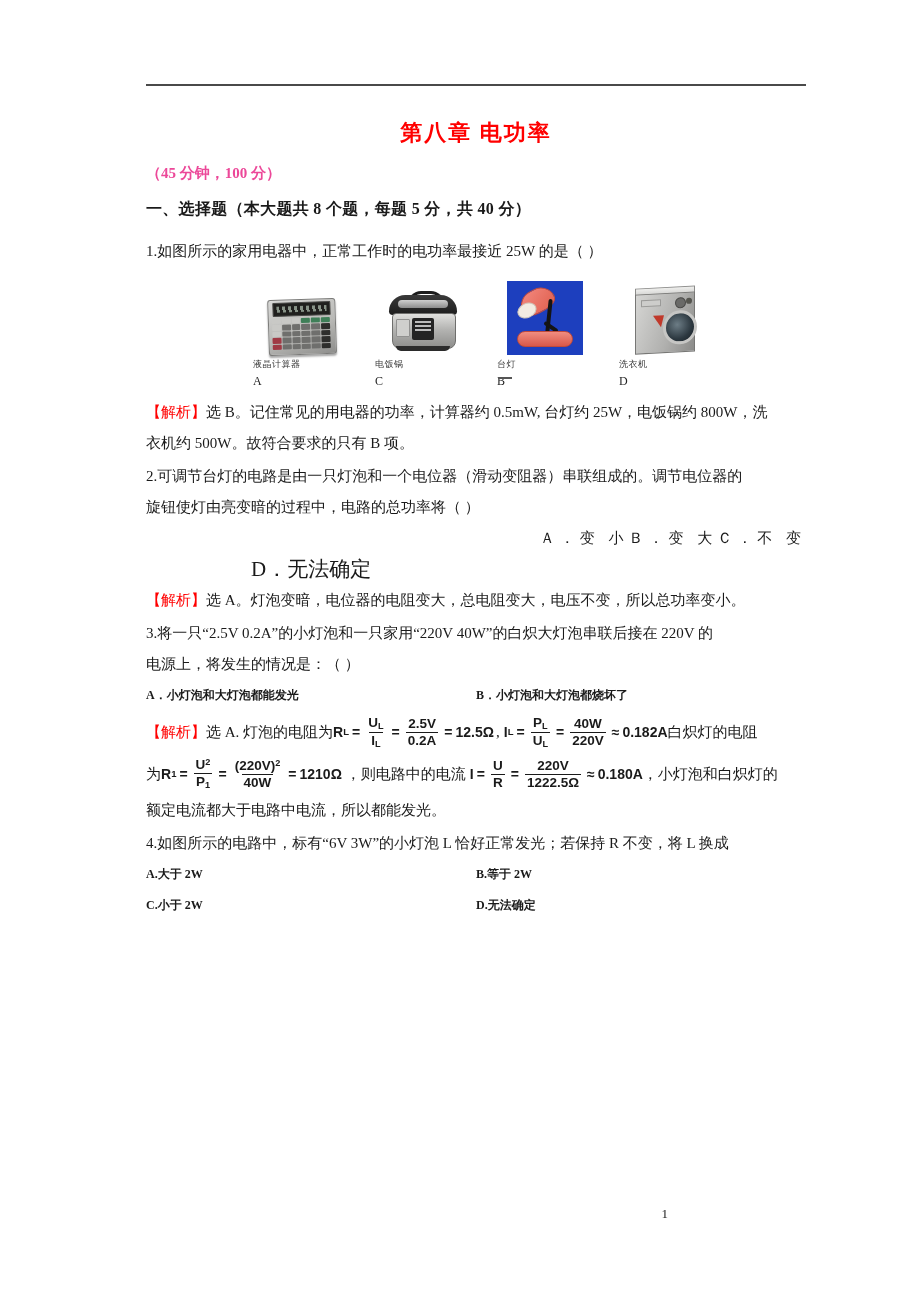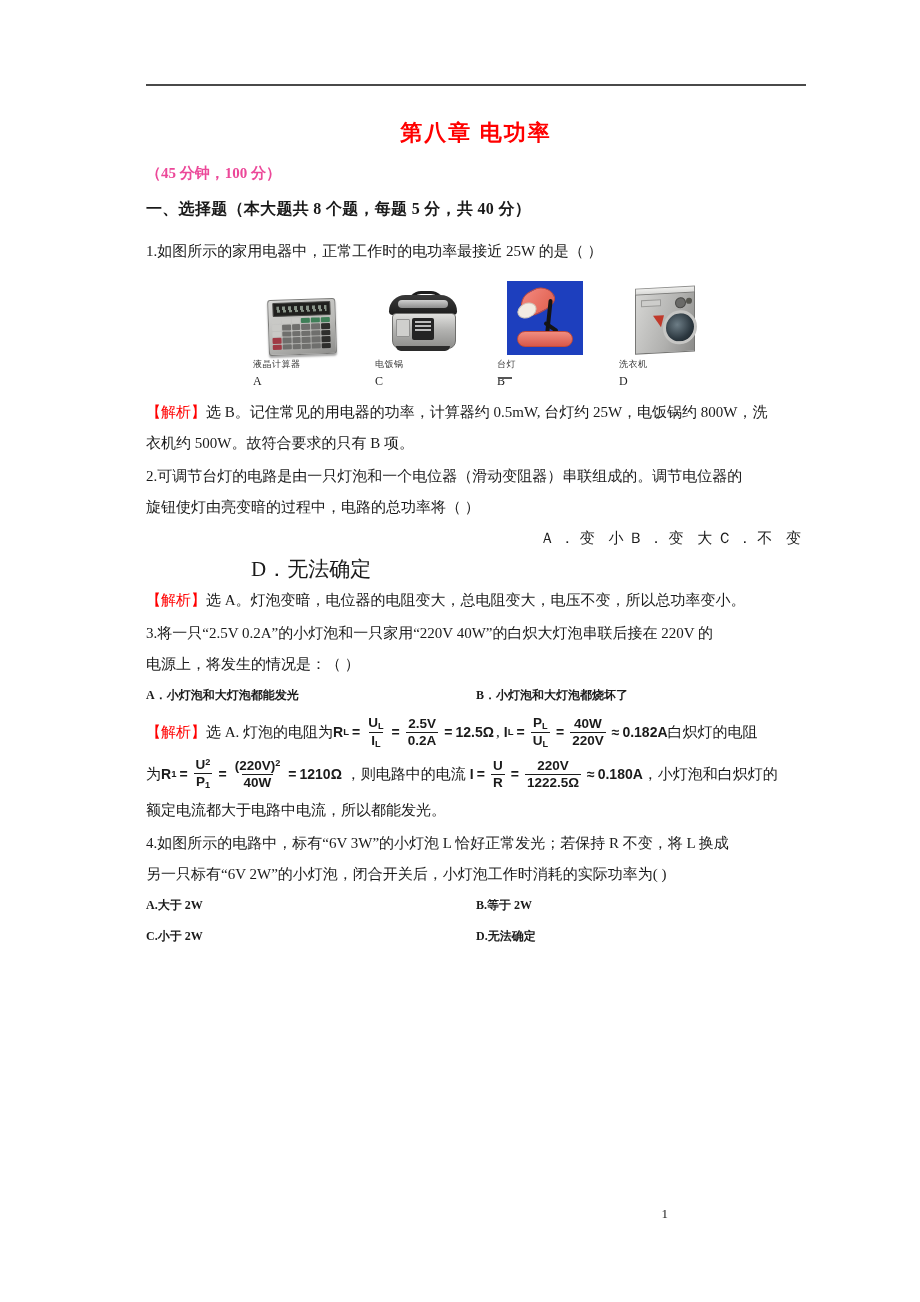--- a/index.html
+++ b/index.html
@@ -529,21 +529,20 @@
         <span>，小灯泡和白炽灯的</span>
       </div>
 
       <div class="explain">
         <span>额定电流都大于电路中电流，所以都能发光。</span>
       </div>
     </div>
 
     <div class="q-block">
       <p class="q-line">4.如图所示的电路中，标有“6V 3W”的小灯泡 L 恰好正常发光；若保持 R 不变，将 L 换成</p>
-      <p class="q-line">另一只标有“6V 2W”的小灯泡，闭合开关后，小灯泡工作时消耗的实际功率为(        )</p>
 
       <div class="opt-row two-col">
         <span class="opt">A.大于 2W</span>
         <span class="opt">B.等于 2W</span>
       </div>
       <div class="opt-row two-col">
         <span class="opt">C.小于 2W</span>
         <span class="opt">D.无法确定</span>
       </div>
     </div>

